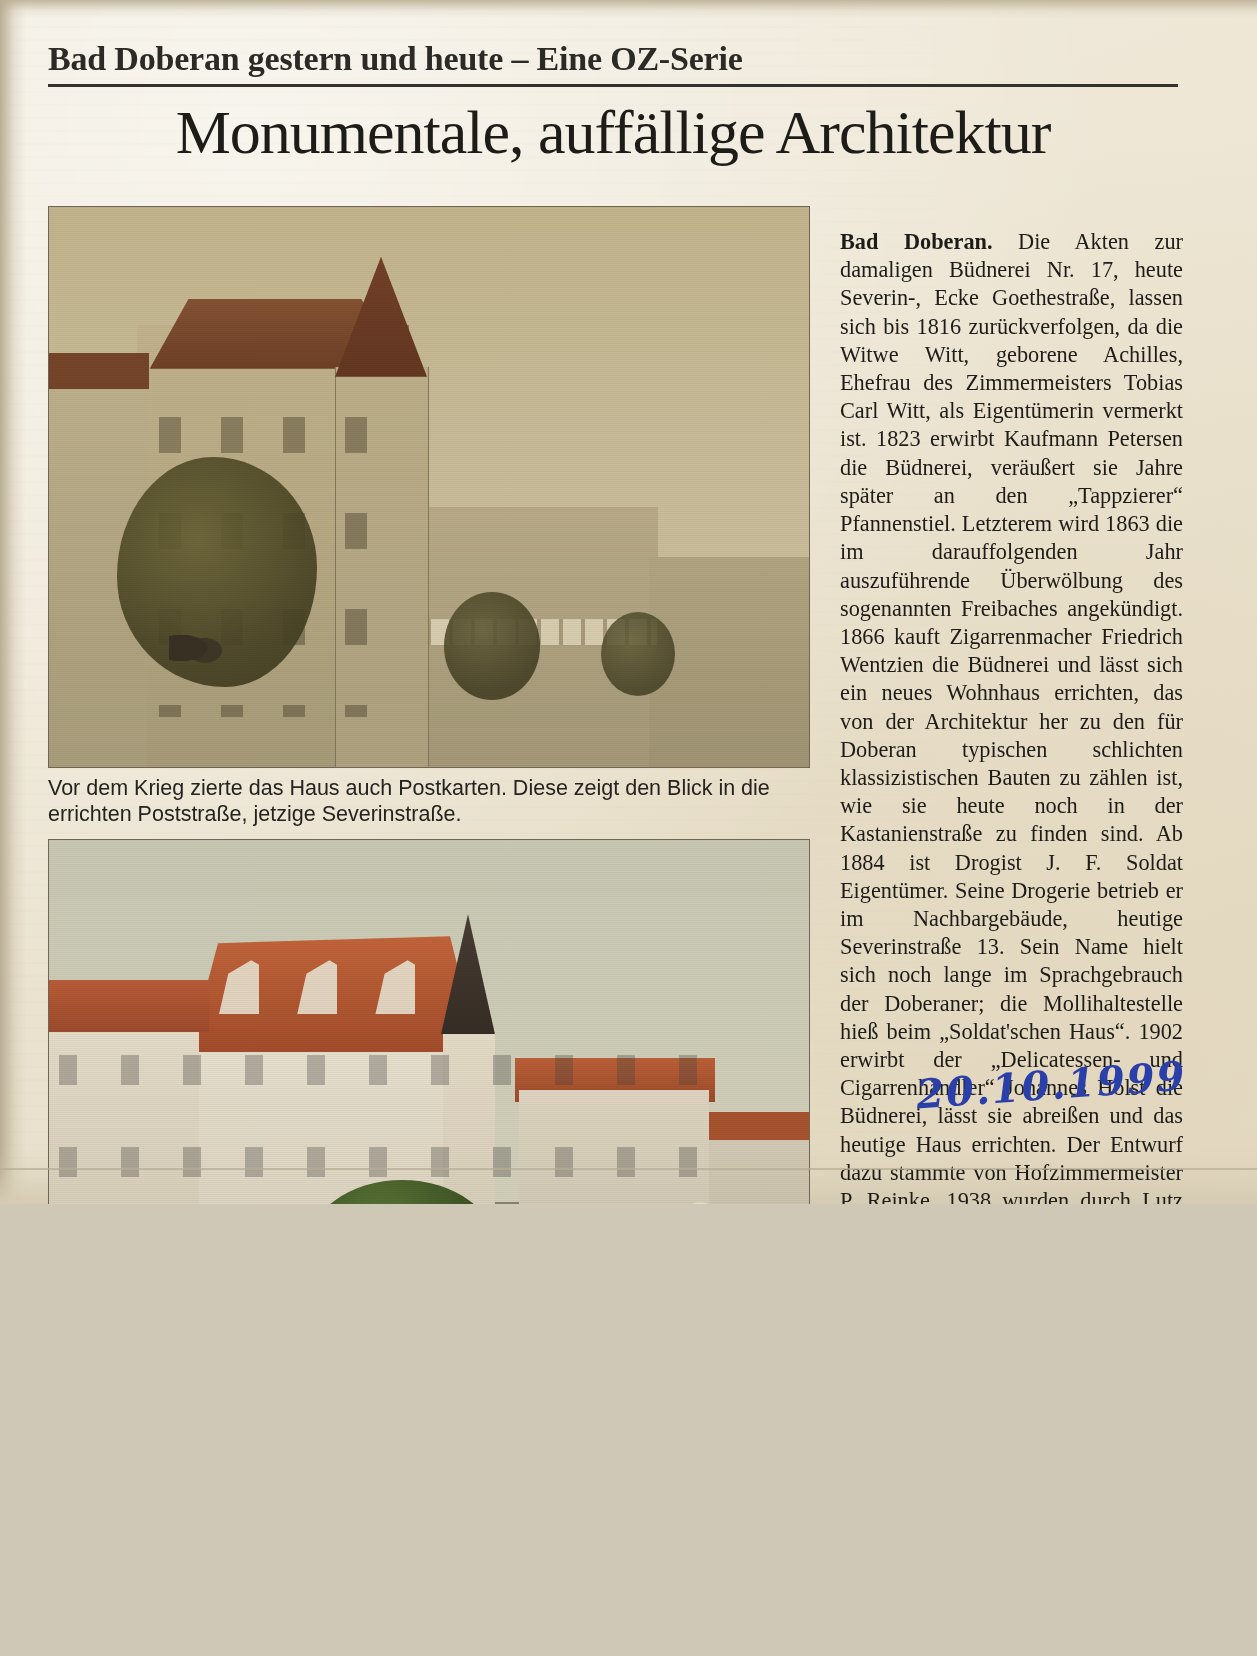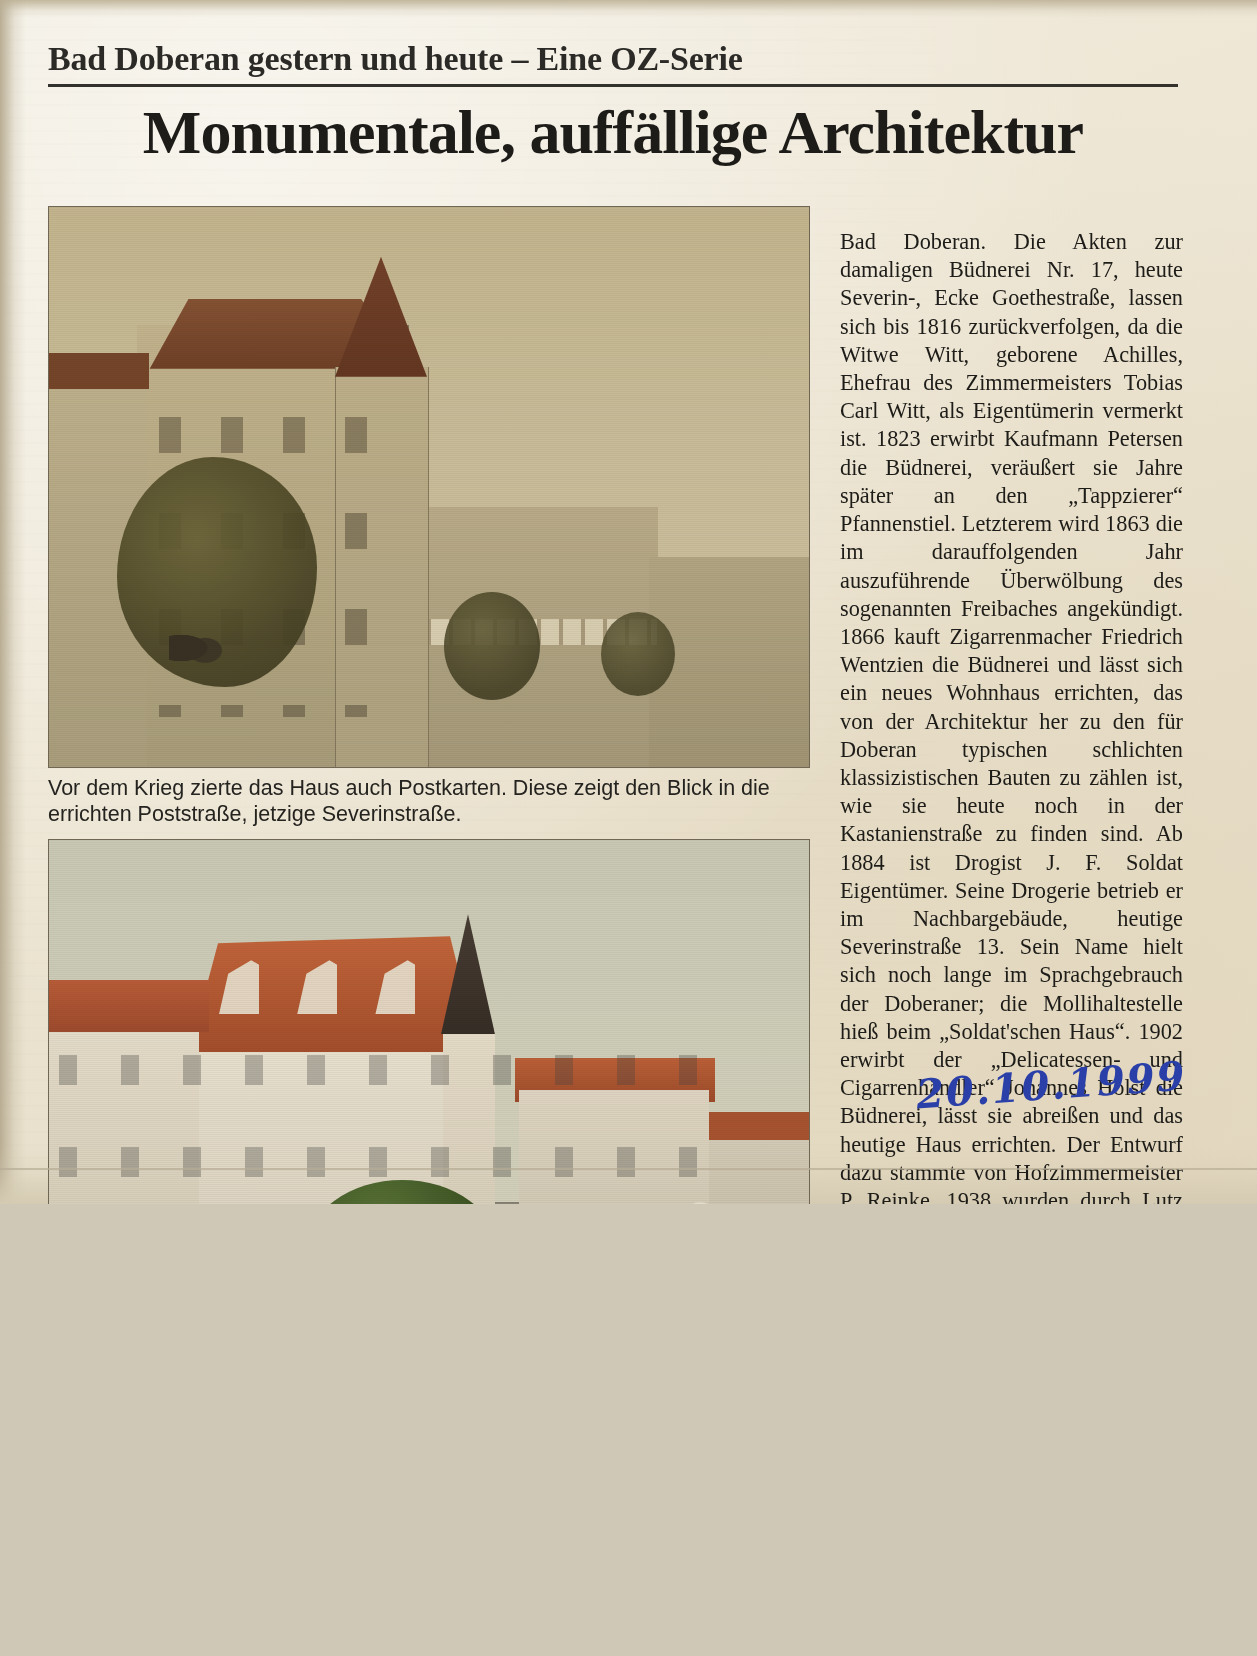--- a/index.html
+++ b/index.html
@@ -72,21 +72,21 @@
     white-space: nowrap;
   }
   .rule-top {
     margin-top: 6px;
     border-bottom: 3px solid #33322d;
     width: 1130px;
   }
   .headline {
     margin-top: 14px;
     font-family: "Liberation Serif", serif;
-    font-weight: bold;
+    font-weight: normal;
     font-size: 62px;
     line-height: 1.02;
     color: #1d1c19;
     letter-spacing: -1px;
     text-align: center;
     width: 1130px;
   }
 
   
   .cols {
@@ -355,21 +355,21 @@
   .article {
     font-family: "Liberation Serif", serif;
     font-size: 22.3px;
     line-height: 1.265;
     color: #1d1c18;
     text-align: justify;
     text-justify: inter-word;
     hyphens: manual;
     width: 343px;
   }
-  .article .lead { font-weight: normal; }
+  .article .lead { font-weight: bold; }
   .article .signoff { float: right; }
 
   
   .handdate {
     position: absolute;
     right: 70px;
     bottom: 96px;
     font-family: "DejaVu Serif", serif;
     font-style: italic;
     font-size: 40px;

